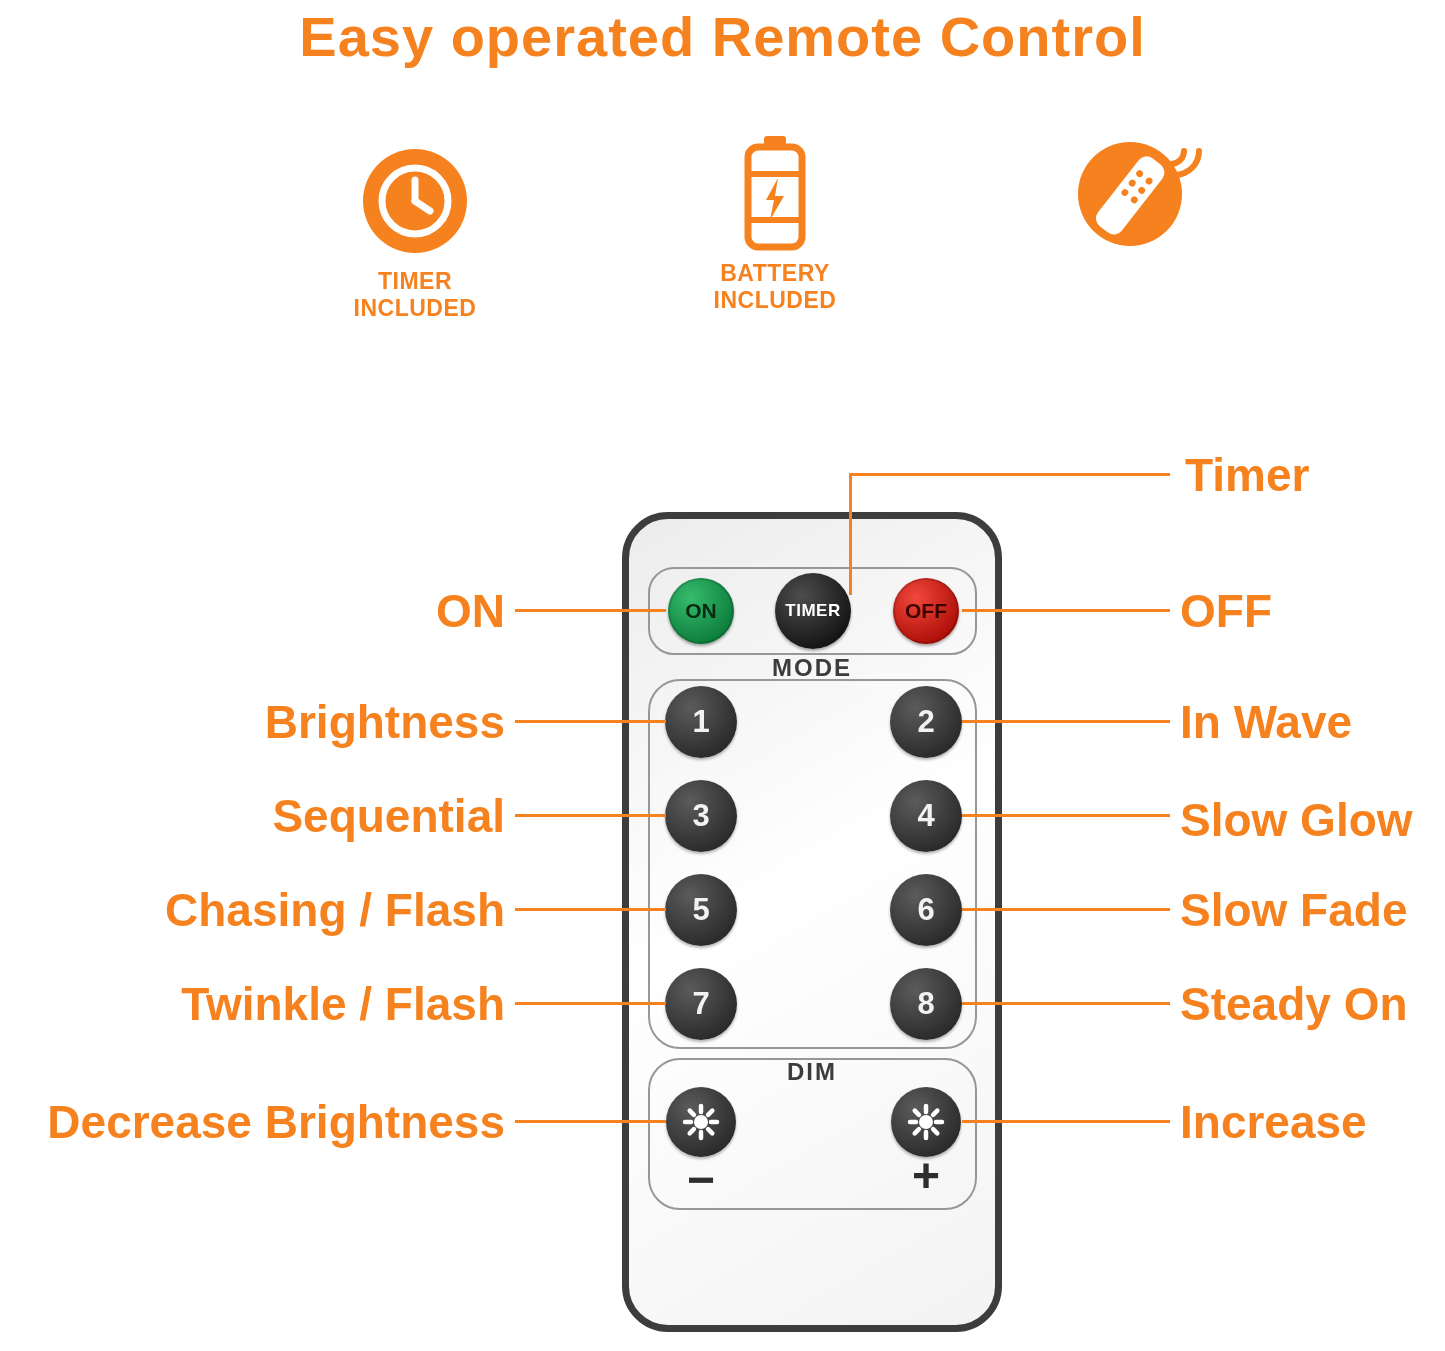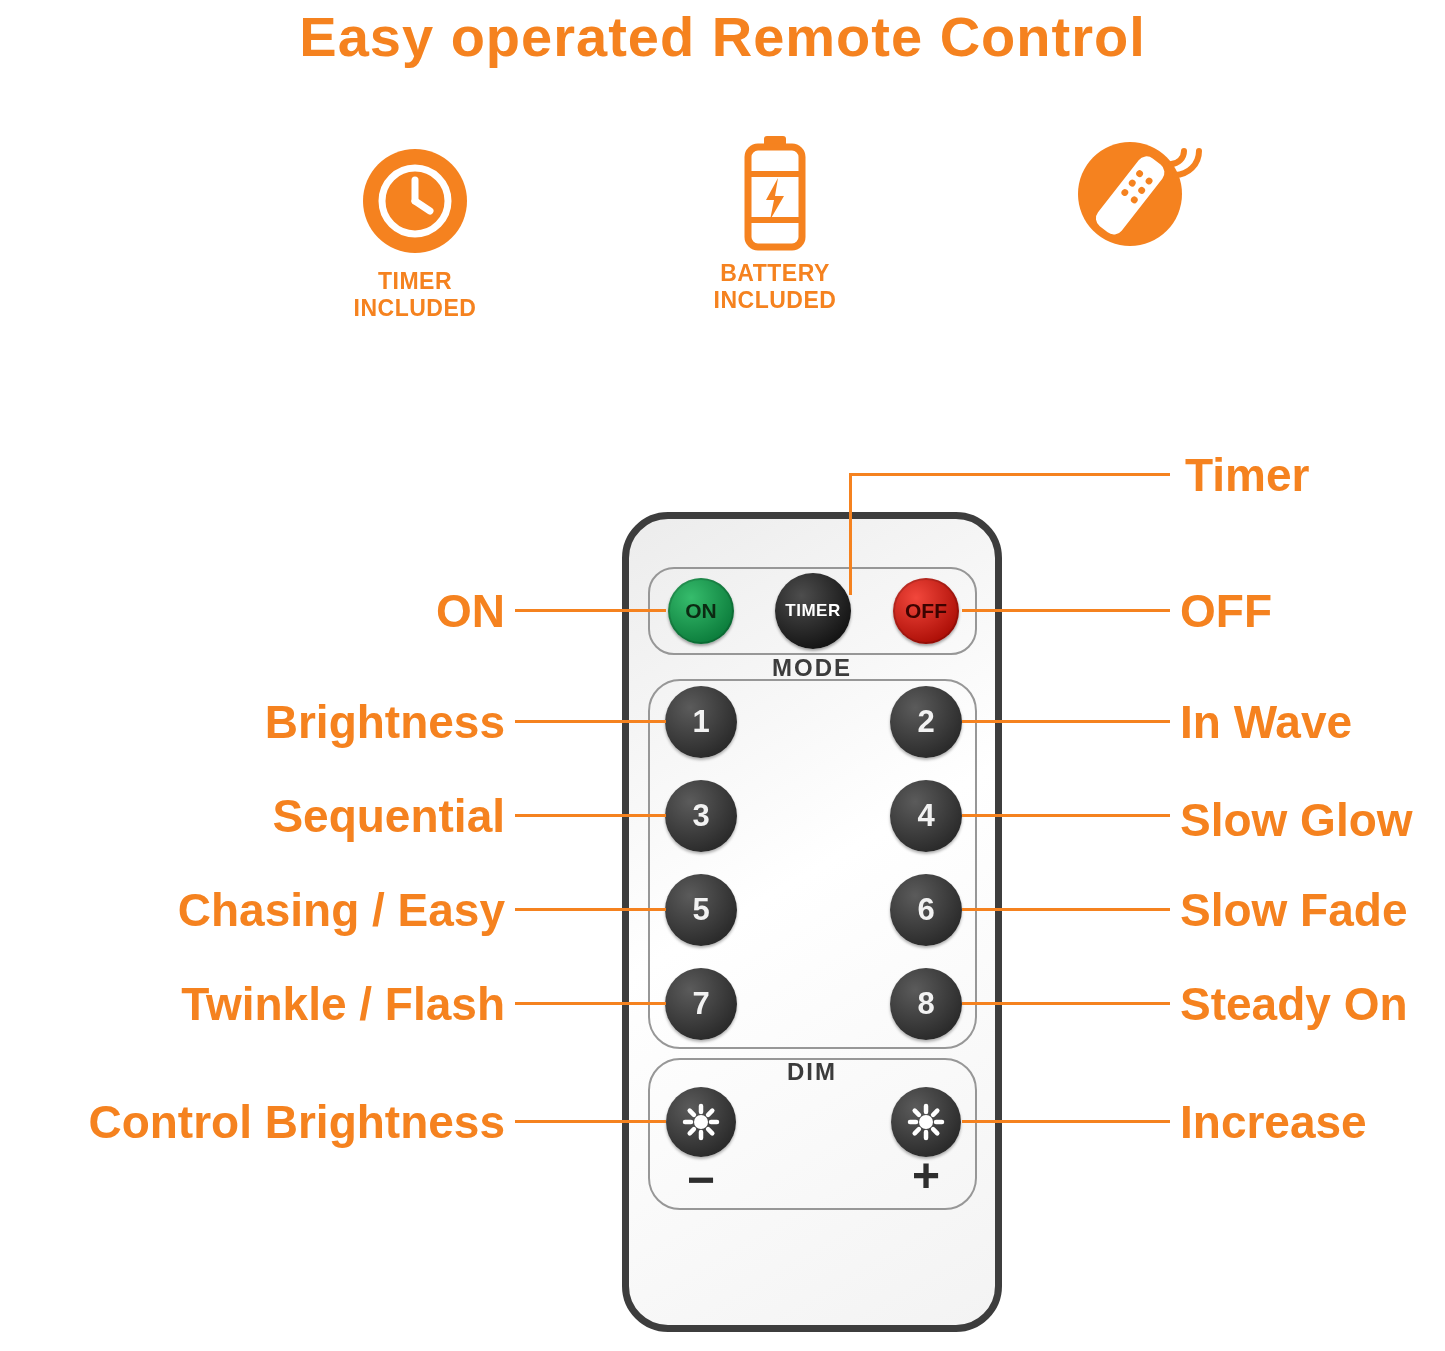--- a/index.html
+++ b/index.html
@@ -186,23 +186,23 @@
     <div class="sign s-plus">+</div>
   </div>
 
   <div class="ann ann-timer">Timer</div>
   <div class="lead t-h"></div>
   <div class="lead t-v"></div>
 
   <div class="ann ann-left al-0">ON</div>
   <div class="ann ann-left al-1">Brightness</div>
   <div class="ann ann-left al-2">Sequential</div>
-  <div class="ann ann-left al-3">Chasing / Easy</div>
+  <div class="ann ann-left al-3">Chasing / Flash</div>
   <div class="ann ann-left al-4">Twinkle / Flash</div>
-  <div class="ann ann-left al-5">Control Brightness</div>
+  <div class="ann ann-left al-5">Decrease Brightness</div>
 
   <div class="lead lf lf-0"></div>
   <div class="lead lf lf-1"></div>
   <div class="lead lf lf-2"></div>
   <div class="lead lf lf-3"></div>
   <div class="lead lf lf-4"></div>
   <div class="lead lf lf-5"></div>
 
   <div class="ann ann-right ar-0">OFF</div>
   <div class="ann ann-right ar-1">In Wave</div>

